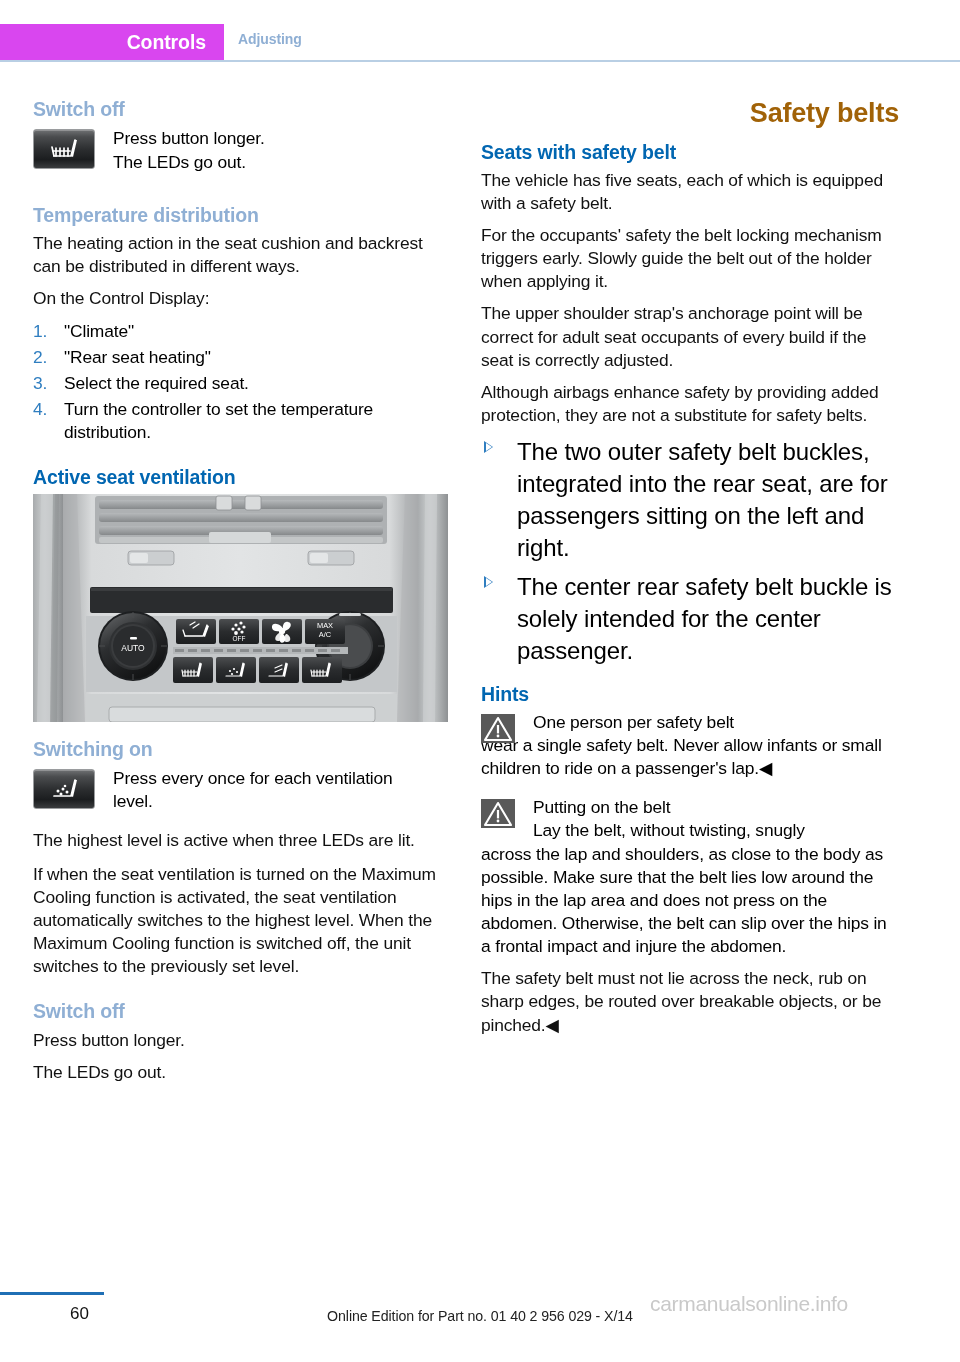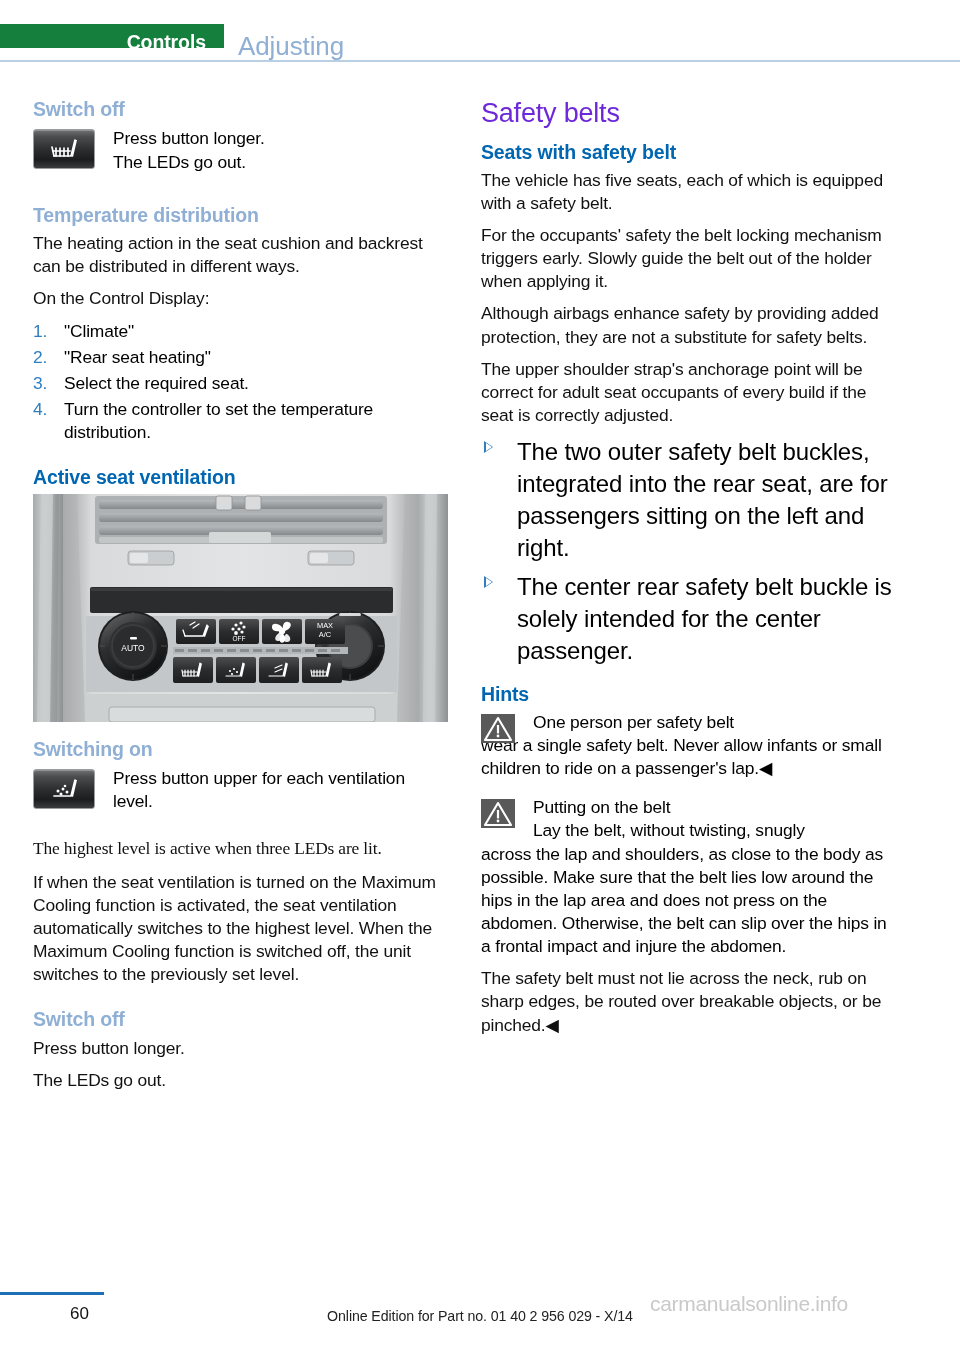--- a/index.html
+++ b/index.html
@@ -21,57 +21,58 @@
     top: 0; left: 0; width: 960px; height: 62px;
   }
   .header-rule {
     position: absolute;
     left: 0; top: 60px; width: 960px; height: 2px;
     background: #b9cfe4;
   }
   .tab-active {
     position: absolute;
     left: 0; top: 24px;
-    width: 224px; height: 24px;
-    background: #15803d;
+    width: 224px; height: 36px;
+    background: #d946ef;
   }
   .tab-active-label {
     position: absolute;
     right: 18px; top: 7px;
     color: #ffffff;
     font-size: 19.5px;
     font-weight: bold;
     letter-spacing: -0.1px;
   }
   .tab-inactive-label {
     position: absolute;
     left: 238px; top: 31px;
     color: #8fafd4;
-    font-size: 26px;
-    font-weight: normal;
+    font-size: 14px;
+    font-weight: bold;
     letter-spacing: -0.1px;
   }
 
   
   .col {
     position: absolute;
     top: 98px;
     width: 418px;
   }
   .col-left  { left: 33px; }
   .col-right { left: 481px; }
 
   
   .h1 {
-    color: #6d28d9;
+    color: #a16207;
     font-size: 27px;
-    font-weight: normal;
+    font-weight: bold;
     line-height: 1.12;
     margin: 0 0 13px 0;
     letter-spacing: -0.2px;
+    text-align: right;
   }
   .h2 {
     color: #0166b1;
     font-size: 19.5px;
     font-weight: bold;
     line-height: 1.15;
     margin: 0 0 5px 0;
     letter-spacing: -0.15px;
   }
   .h3 {
@@ -512,43 +513,43 @@
         <g fill="#ffffff">
           <circle cx="13" cy="15" r="1.5"></circle>
             <circle cx="18" cy="13" r="1.5"></circle>
           <circle cx="22" cy="16" r="1.5"></circle>
             <circle cx="16" cy="18" r="1.5"></circle>
           <circle cx="20" cy="10" r="1.3"></circle>
         </g>
       </svg>
     </div>
     <div class="btn-text">
-      <span>Press button upper for each ventilation</span>
+      <span>Press every once for each ventilation</span>
       <span class="l2">level.</span>
     </div>
   </div>
 
-  <p class="body" style="margin-top:24px;font-family:Liberation Serif, serif;">The highest level is active when three LEDs are lit.</p>
+  <p class="body" style="margin-top:16px;">The highest level is active when three LEDs are lit.</p>
   <p class="body" style="margin-top:10px;">If when the seat ventilation is turned on the Maximum Cooling function is activated, the seat ventilation automatically switches to the highest level. When the Maximum Cooling function is switched off, the unit switches to the previously set level.</p>
 
   <h3 class="h3 gap-md">Switch off</h3>
   <p class="body tight">Press button longer.</p>
   <p class="body">The LEDs go out.</p>
 </div>
 
 <div class="col col-right">
 
   <h1 class="h1">Safety belts</h1>
 
   <h2 class="h2">Seats with safety belt</h2>
   <p class="body">The vehicle has five seats, each of which is equipped with a safety belt.</p>
 
   <p class="body">For the occupants' safety the belt locking mechanism triggers early. Slowly guide the belt out of the holder when applying it.</p>
+  <p class="body">The upper shoulder strap's anchorage point will be correct for adult seat occupants of every build if the seat is correctly adjusted.</p>
   <p class="body">Although airbags enhance safety by providing added protection, they are not a substitute for safety belts.</p>
-  <p class="body">The upper shoulder strap's anchorage point will be correct for adult seat occupants of every build if the seat is correctly adjusted.</p>
 
   <ul class="trilist">
     <li>
       <span class="tri"></span>
       <span>The two outer safety belt buckles, integrated into the rear seat, are for passengers sitting on the left and right.</span>
     </li>
     <li>
       <span class="tri"></span>
       <span>The center rear safety belt buckle is solely intended for the center passenger.</span>
     </li>

